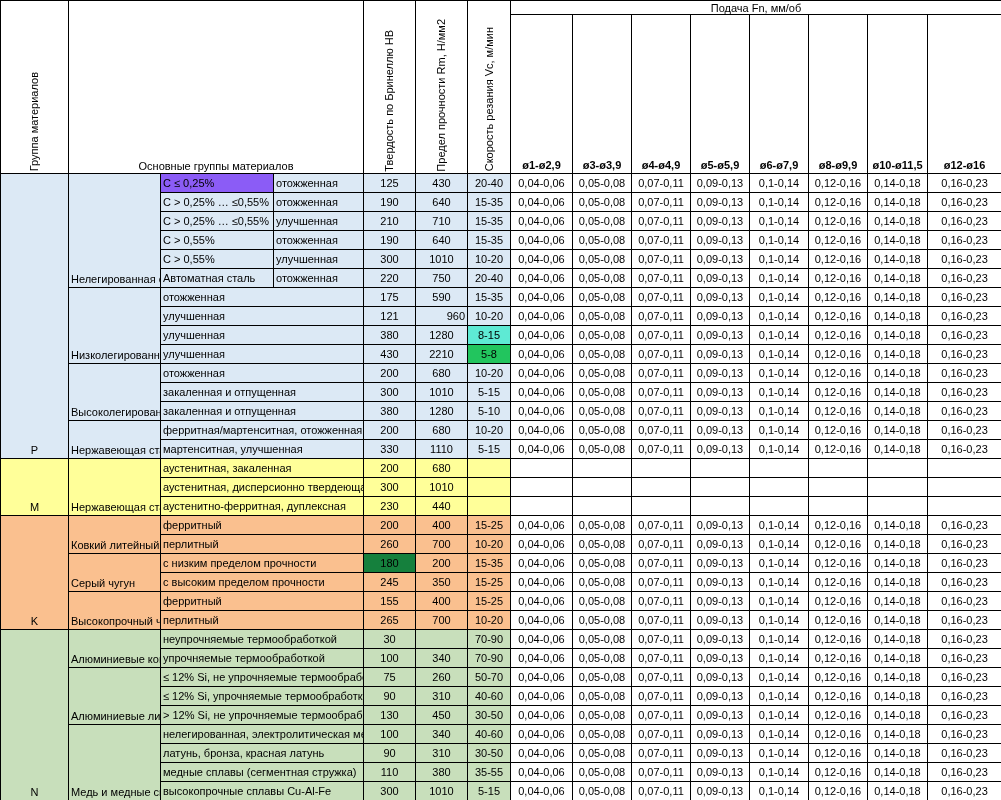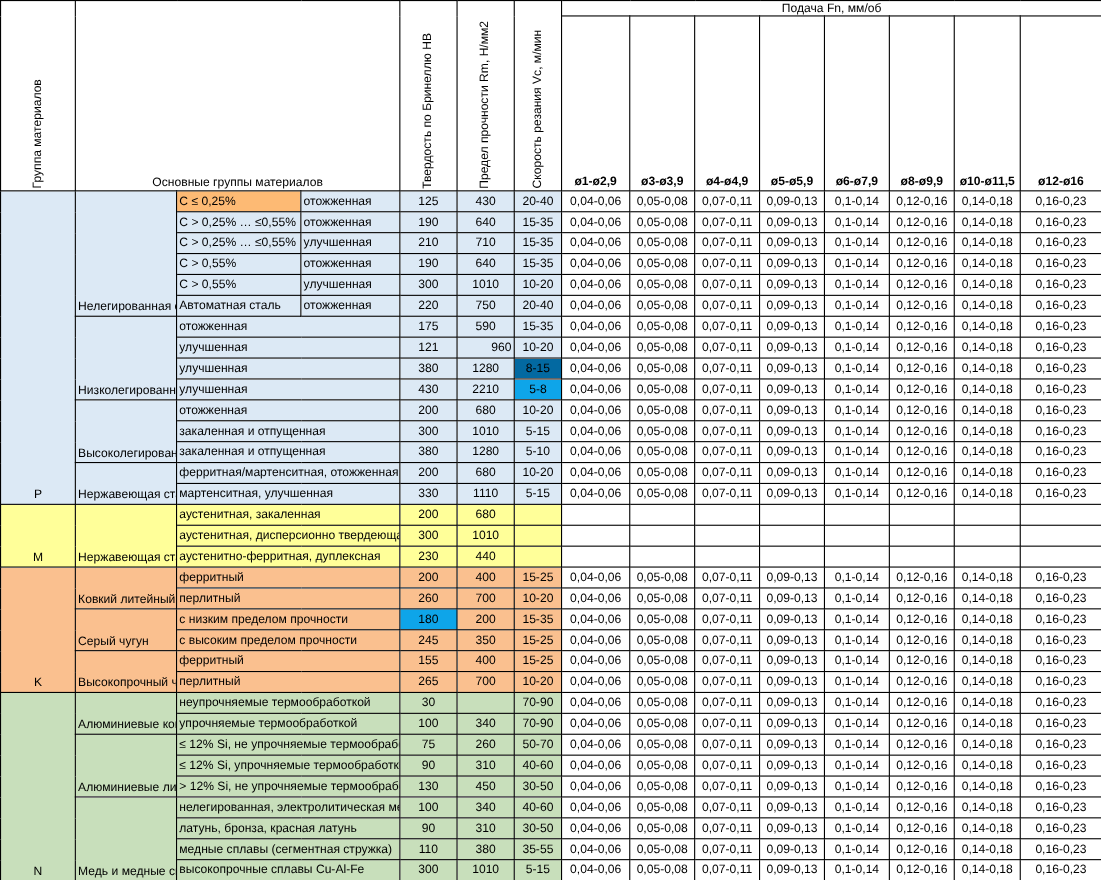--- a/index.html
+++ b/index.html
@@ -84,21 +84,21 @@
         <th class="diam">ø6-ø7,9</th>
         <th class="diam">ø8-ø9,9</th>
         <th class="diam">ø10-ø11,5</th>
         <th class="diam">ø12-ø16</th>
       </tr>
     </thead>
     <tbody>
         <tr class="data-row">
           <td class="letter" rowspan="15" style="background: rgb(220, 233, 245);">P</td>
           <td class="name" rowspan="6" style="background: rgb(220, 233, 245);">Нелегированная сталь</td>
-          <td class="spec" style="background: #fdba74;">C ≤ 0,25%</td>
+          <td class="spec" style="background: #8b5cf6;">C ≤ 0,25%</td>
           <td class="spec" style="background: rgb(220, 233, 245);">отожженная</td>
           <td class="num" style="background: rgb(220, 233, 245);">125</td>
           <td class="num" style="background: rgb(220, 233, 245);">430</td>
           <td class="num" style="background: rgb(220, 233, 245);">20-40</td>
           <td class="num feed">0,04-0,06</td>
           <td class="num feed">0,05-0,08</td>
           <td class="num feed">0,07-0,11</td>
           <td class="num feed">0,09-0,13</td>
           <td class="num feed">0,1-0,14</td>
           <td class="num feed">0,12-0,16</td>
@@ -206,35 +206,35 @@
           <td class="num feed">0,09-0,13</td>
           <td class="num feed">0,1-0,14</td>
           <td class="num feed">0,12-0,16</td>
           <td class="num feed">0,14-0,18</td>
           <td class="num feed">0,16-0,23</td>
         </tr>
         <tr class="data-row">
           <td class="spec" colspan="2" style="background: rgb(220, 233, 245);">улучшенная</td>
           <td class="num" style="background: rgb(220, 233, 245);">380</td>
           <td class="num" style="background: rgb(220, 233, 245);">1280</td>
-          <td class="num" style="background: #0369a1; text-align: center;">8-15</td>
+          <td class="num" style="background: #5eead4; text-align: center;">8-15</td>
           <td class="num feed">0,04-0,06</td>
           <td class="num feed">0,05-0,08</td>
           <td class="num feed">0,07-0,11</td>
           <td class="num feed">0,09-0,13</td>
           <td class="num feed">0,1-0,14</td>
           <td class="num feed">0,12-0,16</td>
           <td class="num feed">0,14-0,18</td>
           <td class="num feed">0,16-0,23</td>
         </tr>
         <tr class="data-row">
           <td class="spec" colspan="2" style="background: rgb(220, 233, 245);">улучшенная</td>
           <td class="num" style="background: rgb(220, 233, 245);">430</td>
           <td class="num" style="background: rgb(220, 233, 245);">2210</td>
-          <td class="num" style="background: #0ea5e9;">5-8</td>
+          <td class="num" style="background: #22c55e;">5-8</td>
           <td class="num feed">0,04-0,06</td>
           <td class="num feed">0,05-0,08</td>
           <td class="num feed">0,07-0,11</td>
           <td class="num feed">0,09-0,13</td>
           <td class="num feed">0,1-0,14</td>
           <td class="num feed">0,12-0,16</td>
           <td class="num feed">0,14-0,18</td>
           <td class="num feed">0,16-0,23</td>
         </tr>
         <tr class="data-row">
@@ -379,21 +379,21 @@
           <td class="num feed">0,07-0,11</td>
           <td class="num feed">0,09-0,13</td>
           <td class="num feed">0,1-0,14</td>
           <td class="num feed">0,12-0,16</td>
           <td class="num feed">0,14-0,18</td>
           <td class="num feed">0,16-0,23</td>
         </tr>
         <tr class="data-row">
           <td class="name" rowspan="2" style="background: rgb(250, 192, 143);">Серый чугун</td>
           <td class="spec" colspan="2" style="background: rgb(250, 192, 143);">с низким пределом прочности</td>
-          <td class="num" style="background: #0ea5e9;">180</td>
+          <td class="num" style="background: #15803d;">180</td>
           <td class="num" style="background: rgb(250, 192, 143);">200</td>
           <td class="num" style="background: rgb(250, 192, 143);">15-35</td>
           <td class="num feed">0,04-0,06</td>
           <td class="num feed">0,05-0,08</td>
           <td class="num feed">0,07-0,11</td>
           <td class="num feed">0,09-0,13</td>
           <td class="num feed">0,1-0,14</td>
           <td class="num feed">0,12-0,16</td>
           <td class="num feed">0,14-0,18</td>
           <td class="num feed">0,16-0,23</td>

